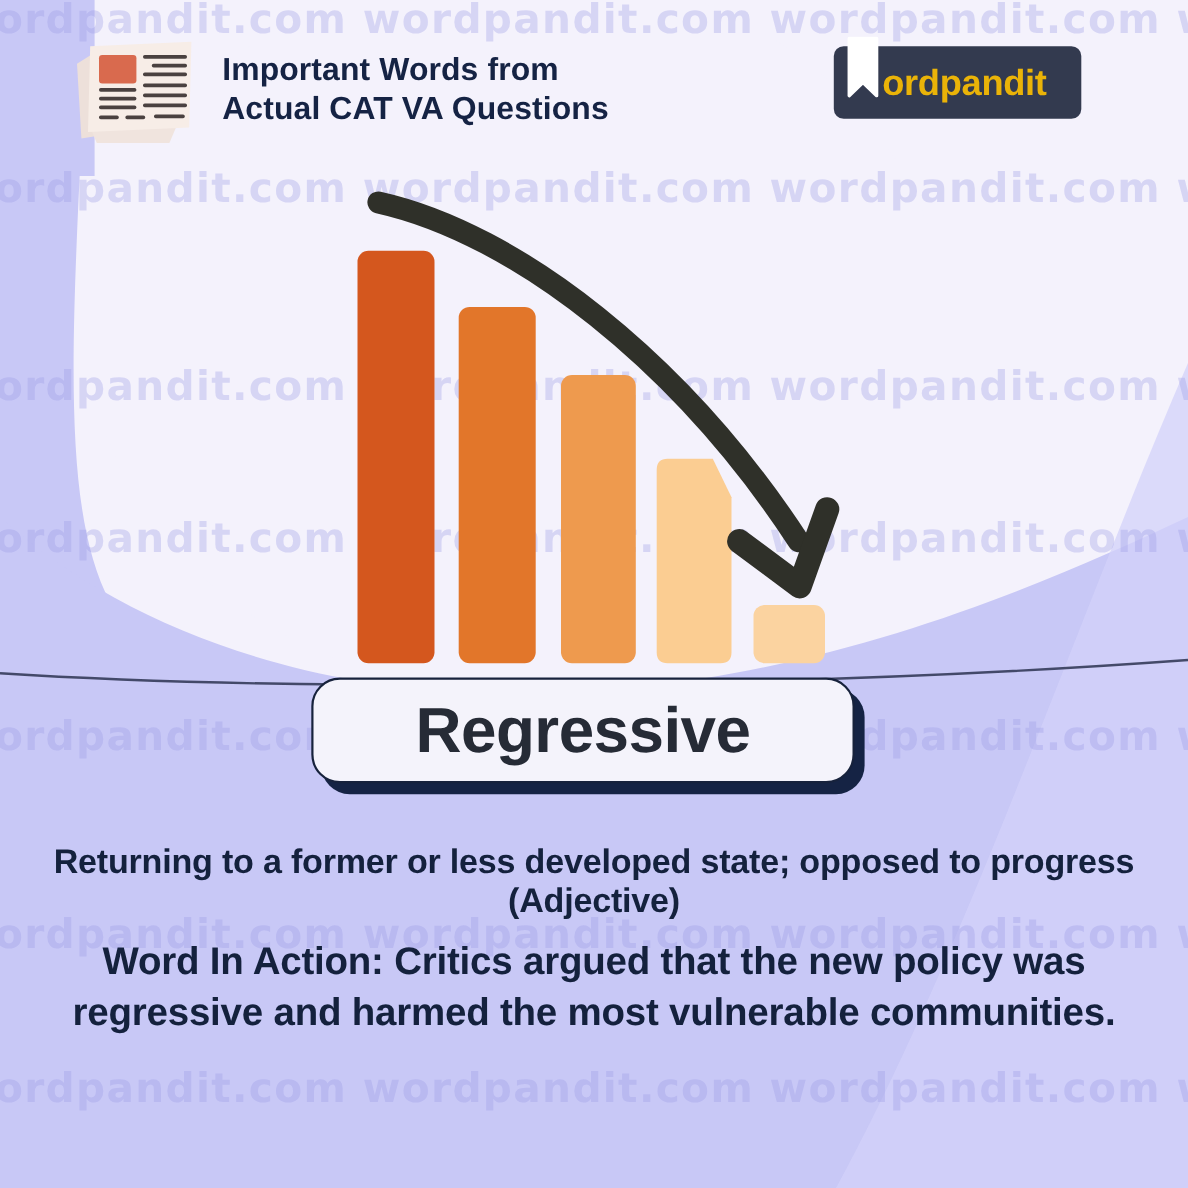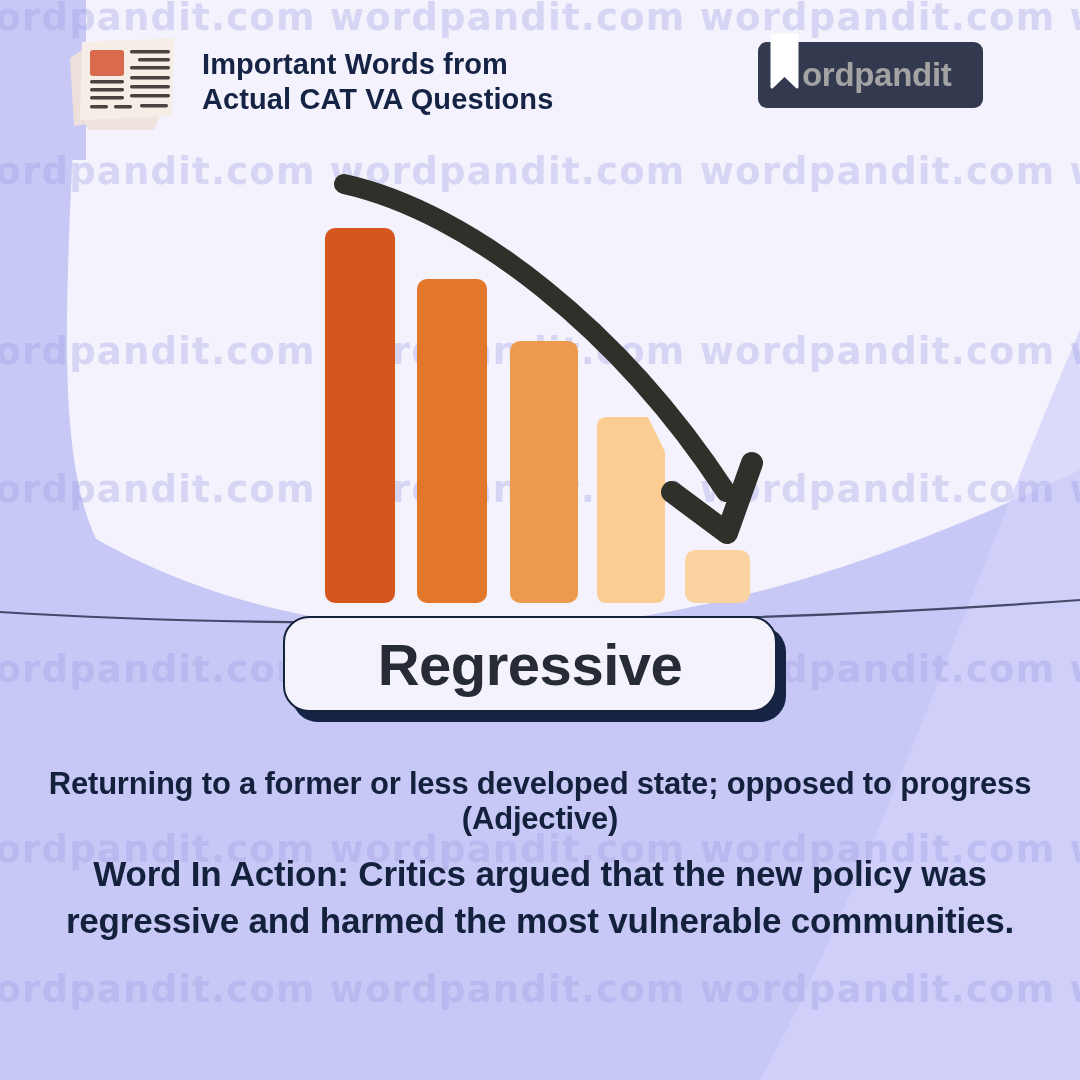--- a/index.html
+++ b/index.html
@@ -76,21 +76,21 @@
   }
   #brand-bookmark {
     position: absolute;
     left: 12px; top: -9px;
     width: 29px; height: 58px;
   }
   #brand-text {
     position: absolute;
     left: 44px; top: 50%;
     transform: translateY(-50%);
-    color: #a3a3a3;
+    color: #eab308;
     font-weight: 700;
     font-size: 33px;
     letter-spacing: -.3px;
   }
 
   
   #chart-area {
     position: absolute;
     left: 0; top: 0;
     width: 1080px; height: 1080px;

